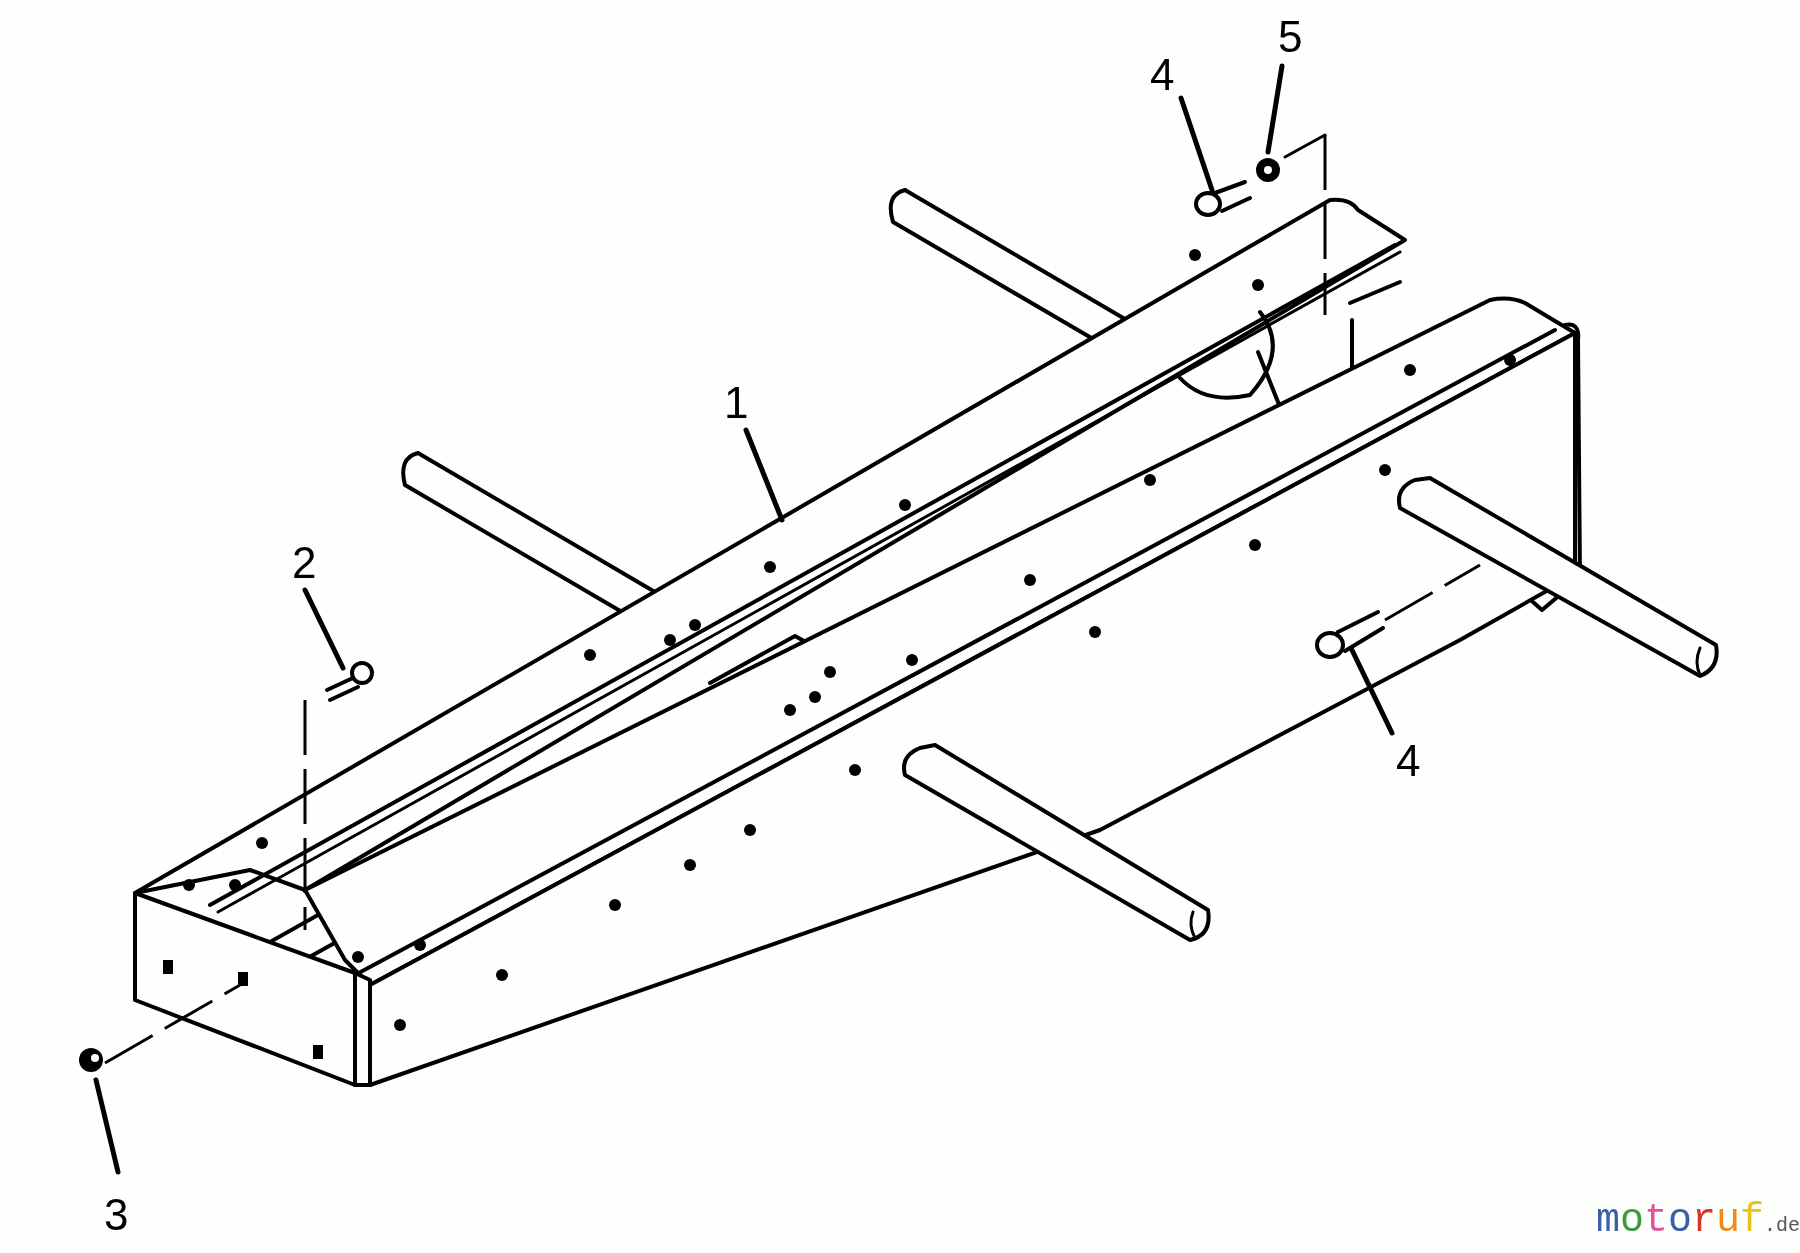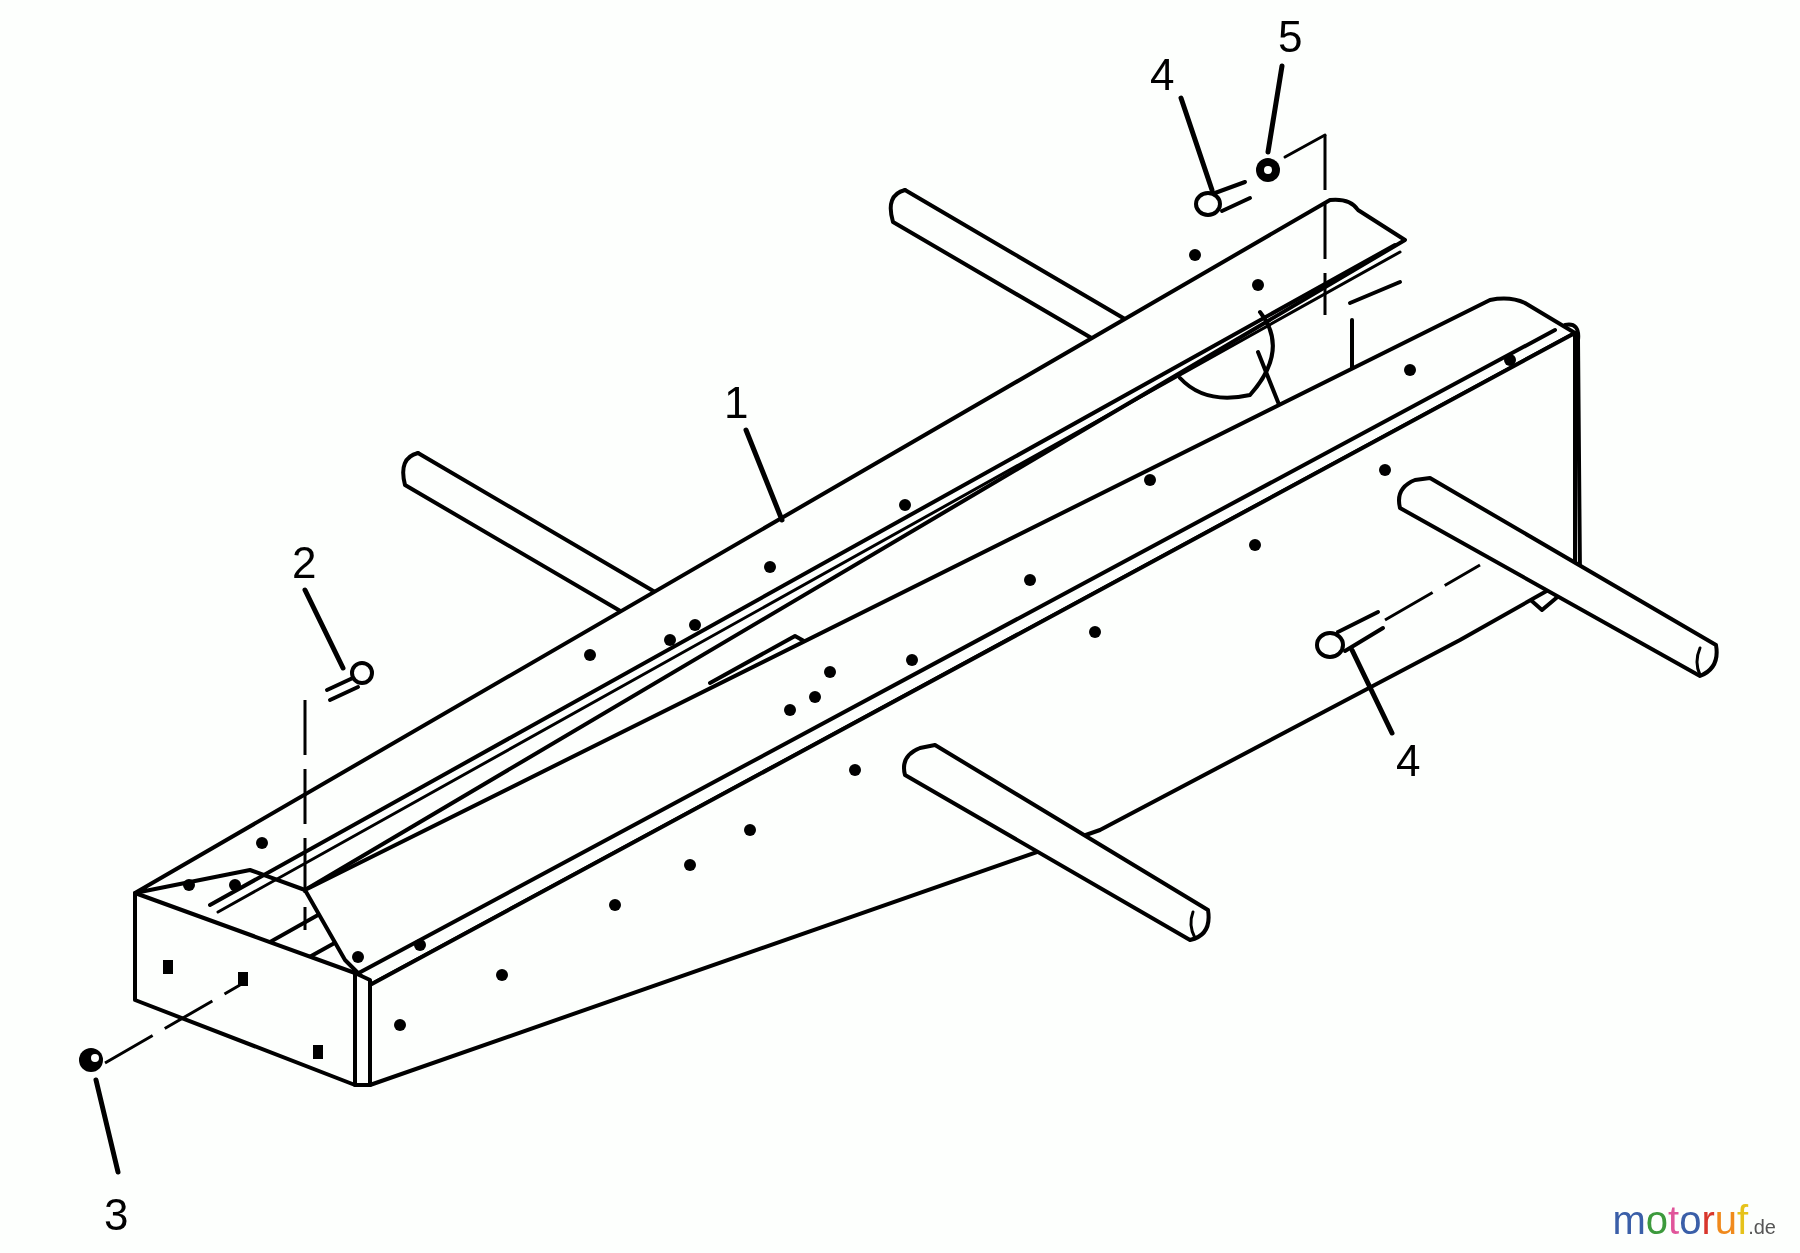--- a/index.html
+++ b/index.html
@@ -5,21 +5,21 @@
   html, body { margin: 0; padding: 0; background: #fdfffd; }
   body { width: 1800px; height: 1253px; overflow: hidden; position: relative; font-family: "Liberation Sans", sans-serif; }
   #diagram { position: absolute; left: 0; top: 0; width: 1800px; height: 1253px; }
   .ln { stroke: #000; stroke-width: 4; fill: none; stroke-linecap: round; stroke-linejoin: round; }
   .thin { stroke: #000; stroke-width: 3; fill: none; stroke-linecap: round; }
   .dash { stroke: #000; stroke-width: 3; fill: none; stroke-dasharray: 55 14; }
   .face { fill: #fdfffd; stroke: #000; stroke-width: 4; stroke-linejoin: round; }
   .hole { fill: #000; }
   .callout-text { font-family: "Liberation Sans", sans-serif; font-size: 44px; fill: #000; }
   .arrow { stroke: #000; stroke-width: 5; fill: none; stroke-linecap: round; }
-  .watermark { position: absolute; right: 24px; bottom: 10px; font-family: Liberation Sans, sans-serif; font-size: 40px; letter-spacing: 0px; }
+  .watermark { position: absolute; right: 0; bottom: 10px; font-family: Liberation Mono, monospace; font-size: 40px; letter-spacing: 0px; }
   .watermark .de { font-size: 20px; }
 </style>
 </head>
 <body>
 
 <svg id="diagram" viewBox="0 0 1800 1253" xmlns="http://www.w3.org/2000/svg">
 
   <g>
     <path class="ln" d="M 905 190 Q 885 195 893 222 L 1100 343"></path>
     <path class="ln" d="M 905 190 L 1130 322"></path>

